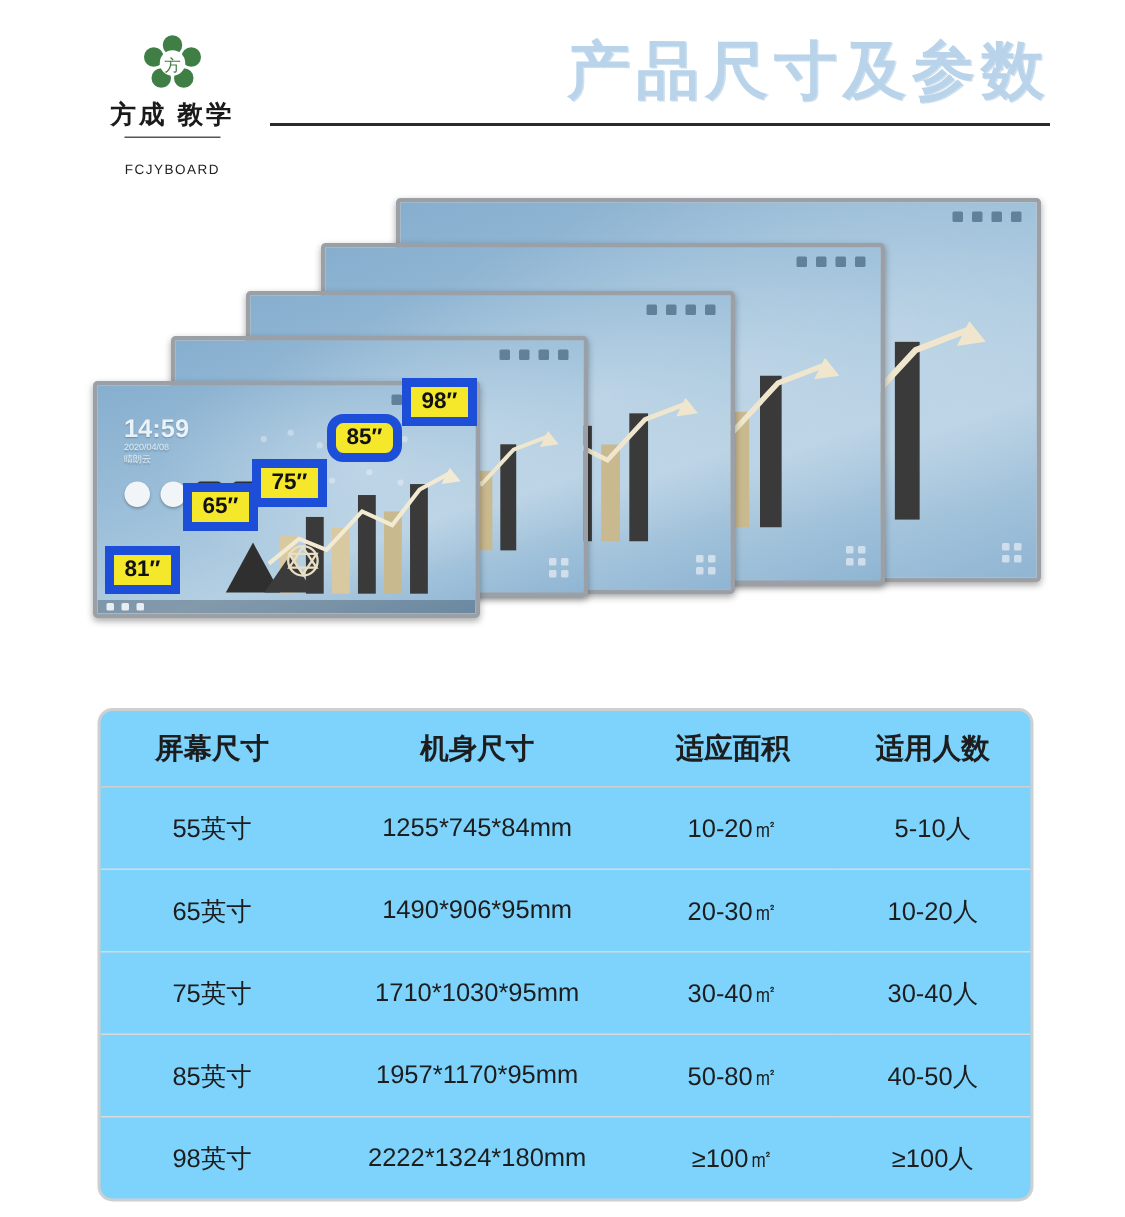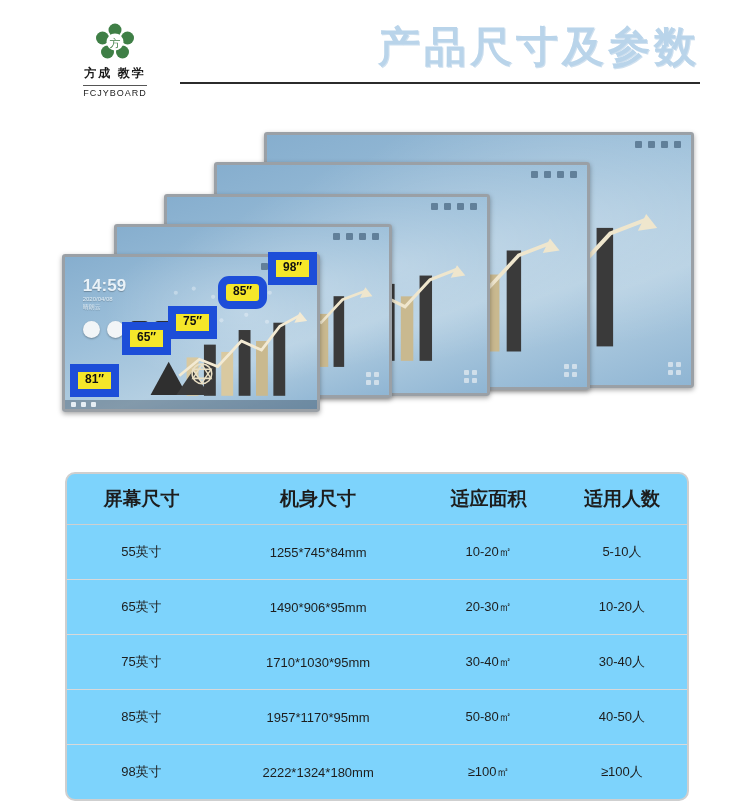--- a/index.html
+++ b/index.html
@@ -28,33 +28,33 @@
     text-align: center;
   }
   .logo-mark {
     width: 40px;
     height: 40px;
     margin: 0 auto;
     position: relative;
   }
   .logo-mark svg { display: block; }
   .logo-cn {
-    font-size: 12px;
+    font-size: 17px;
     color: #1a1a1a;
     letter-spacing: 2px;
     margin-top: 3px;
     font-weight: bold;
   }
   .logo-en {
     font-size: 9px;
     color: #222;
     letter-spacing: 1px;
     margin-top: 3px;
     border-top: 1px solid #555;
-    padding-top: 2px;
+    padding-top: 16px;
     display: inline-block;
   }
   .title-wrap {
     position: absolute;
     left: 180px;
     top: 18px;
     width: 520px;
   }
   .main-title {
     font-size: 42px;
@@ -170,24 +170,24 @@
     height: 17px;
     border-radius: 50%;
     background: #f2f5f7;
     box-shadow: 0 1px 2px rgba(0,0,0,.3);
   }
   .tv .icons b.sq { border-radius: 3px; background: #2c2f33; }
 
   .size-tag {
     position: absolute;
     background: #f5e72a;
-    border: 8px solid #1d4ed8;
+    border: 6px solid #1d4ed8;
     color: #111;
     font-weight: bold;
-    font-size: 12px;
+    font-size: 15px;
     padding: 1px 7px 2px 7px;
     line-height: 1.15;
     z-index: 40;
     font-family: "Liberation Sans", sans-serif;
   }
 
   
   .table-wrap {
     position: absolute;
     left: 65px;
@@ -199,21 +199,21 @@
     background: #7dd3fc;
   }
   table {
     border-collapse: collapse;
     width: 100%;
     table-layout: fixed;
   }
   th, td {
     text-align: center;
     color: #1d1d1d;
-    font-size: 13px;
+    font-size: 17px;
     border-bottom: 1px solid #d9d9d9;
     padding: 0;
     height: 54px;
     vertical-align: middle;
   }
   thead th {
     font-size: 19px;
     font-weight: bold;
     height: 50px;
     border-bottom: 1px solid #cfcfcf;

